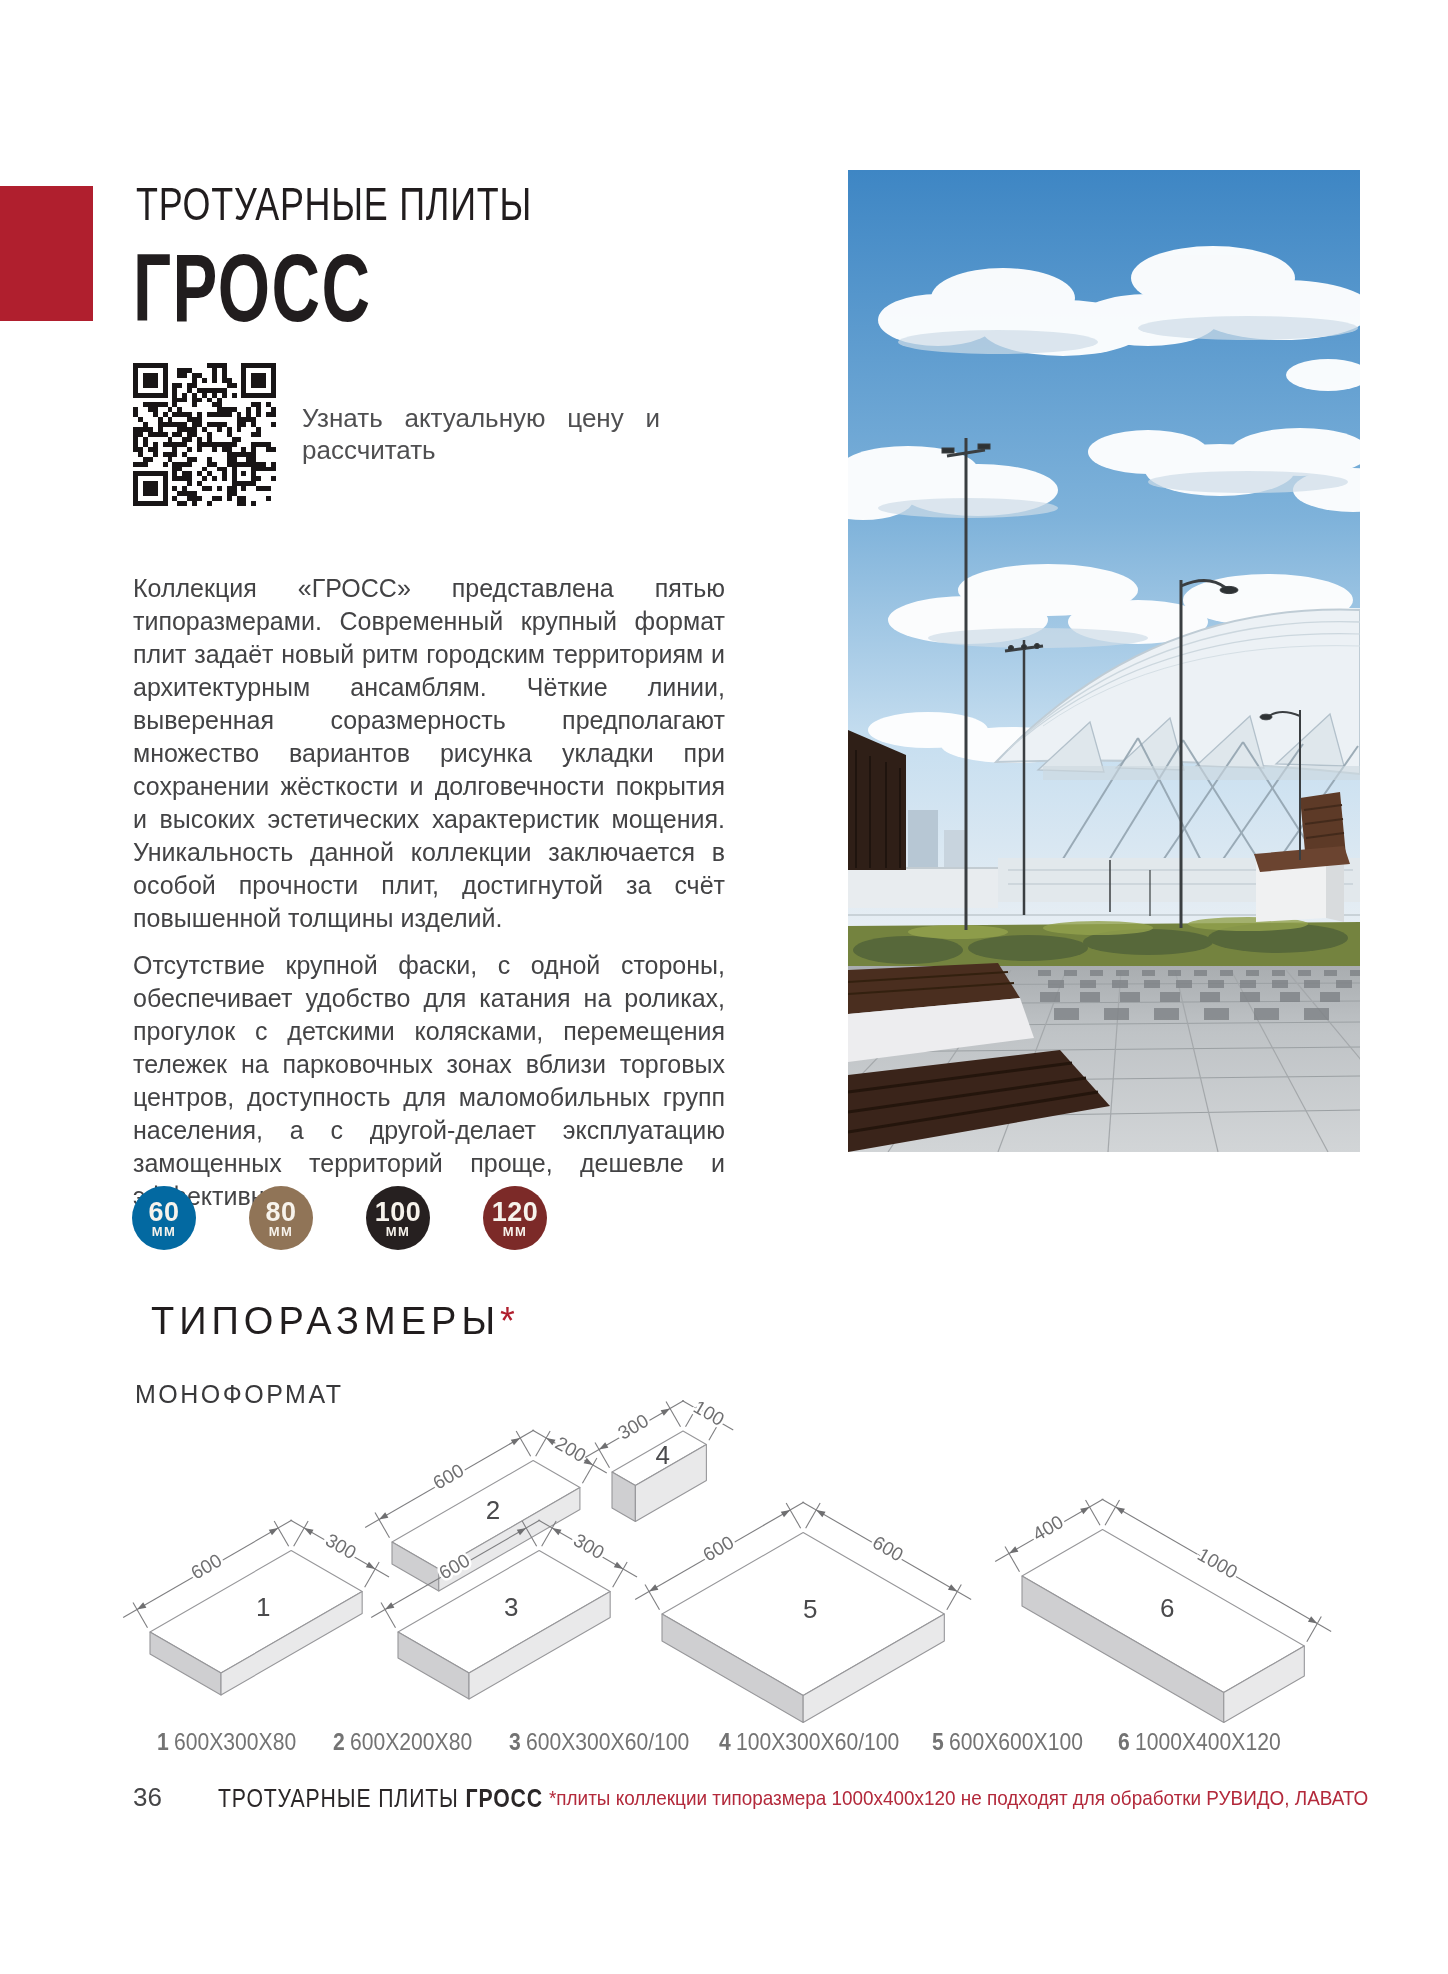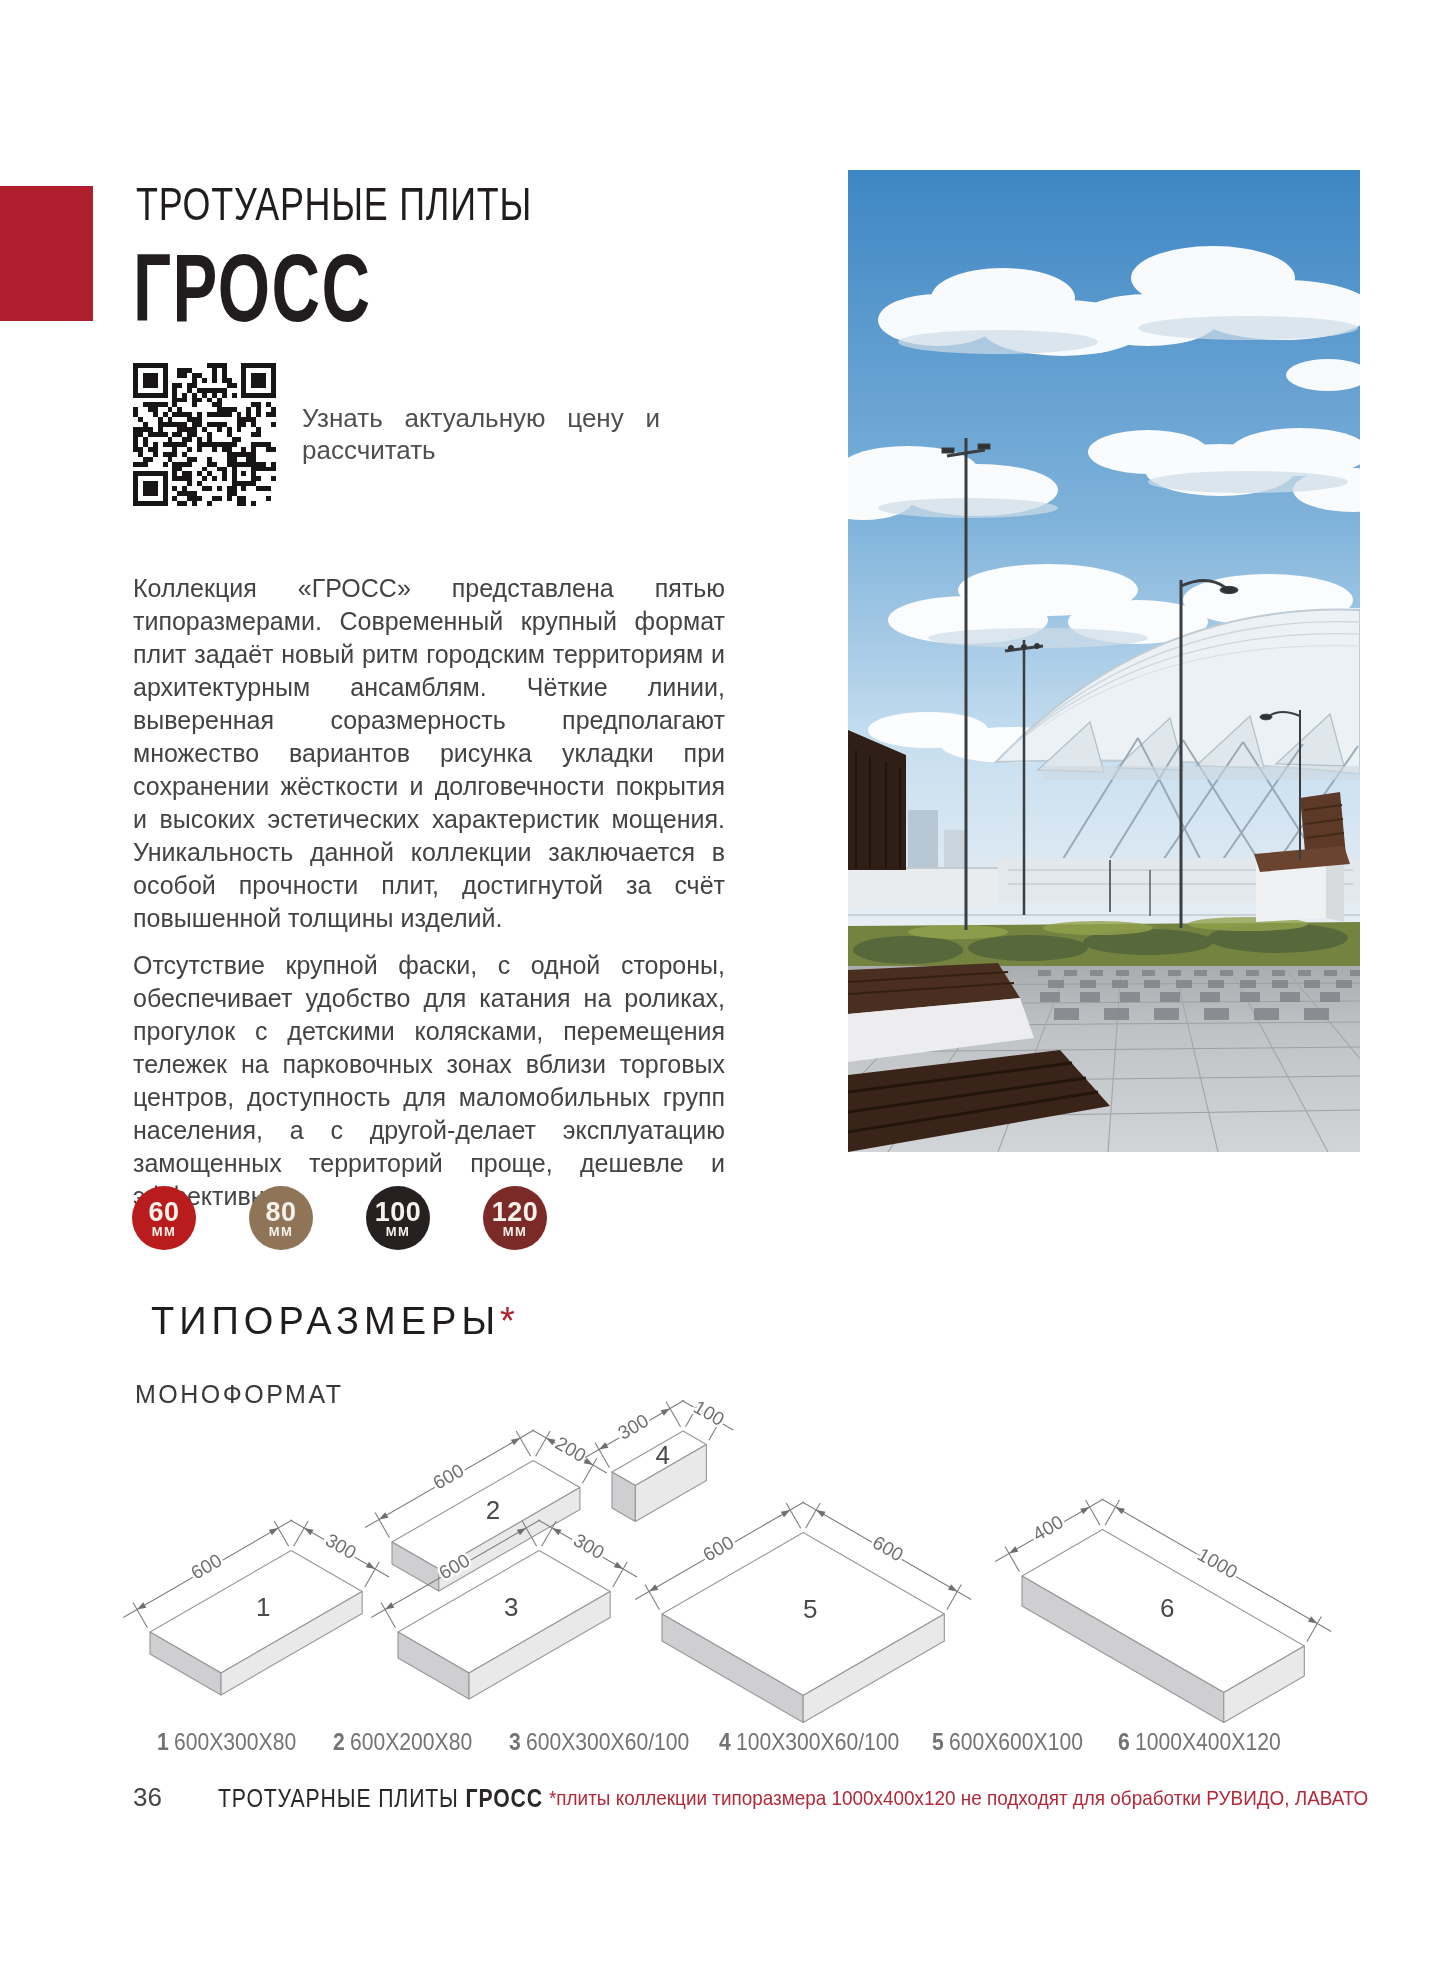--- a/index.html
+++ b/index.html
@@ -352,21 +352,21 @@
 <div class="abs qr-cap">
   <div class="l1">Узнать актуальную цену и рассчитать</div>
 </div>
 
 <div class="abs intro">
   <p>Коллекция «ГРОСС» представлена пятью типоразмерами. Современный крупный формат плит задаёт новый ритм городским территориям и архитектурным ансамблям. Чёткие линии, выверенная соразмерность предполагают множество вариантов рисунка укладки при сохранении жёсткости и долговечности покрытия и высоких эстетических характеристик мощения. Уникальность данной коллекции заключается в особой прочности плит, достигнутой за счёт повышенной толщины изделий.</p>
   <p>Отсутствие крупной фаски, с одной стороны, обеспечивает удобство для катания на роликах, прогулок с детскими колясками, перемещения тележек на парковочных зонах вблизи торговых центров, доступность для маломобильных групп населения, а с другой-делает эксплуатацию замощенных территорий проще, дешевле и эффективнее.</p>
 </div>
 
 <div class="abs badges" id="badges">
-    <div class="badge" style="background: #b91c1c;">
+    <div class="badge" style="background: #0369a1;">
       <div class="v">60</div>
       <div class="u">ММ</div>
     </div>
     <div class="badge" style="background: rgb(144, 116, 87);">
       <div class="v">80</div>
       <div class="u">ММ</div>
     </div>
     <div class="badge" style="background: rgb(38, 32, 32);">
       <div class="v">100</div>
       <div class="u">ММ</div>

